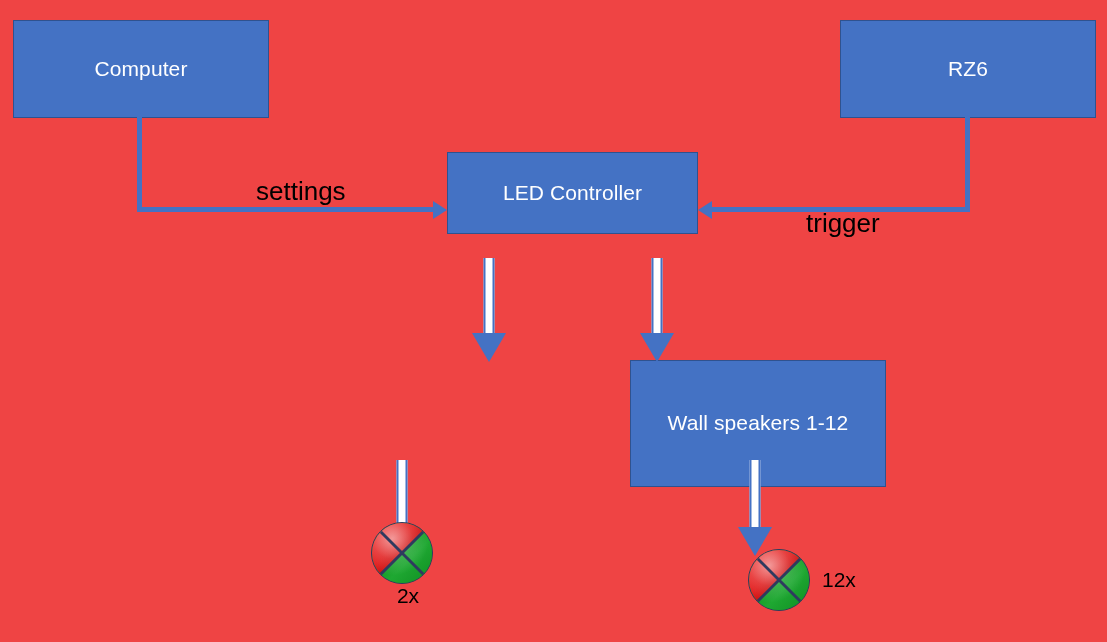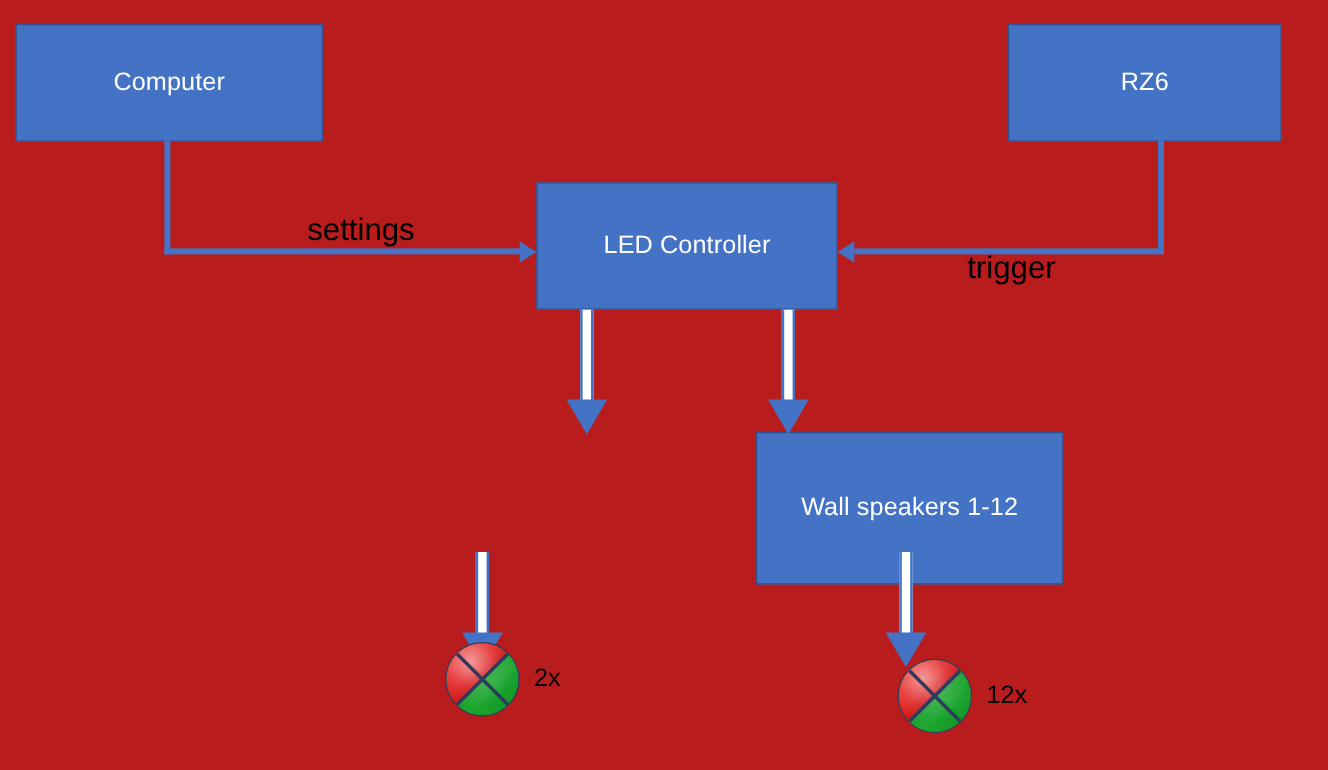--- a/index.html
+++ b/index.html
@@ -7,21 +7,21 @@
     padding: 0;
     background: #ffffff;
   }
   body {
     font-family: "Liberation Sans", sans-serif;
   }
   #canvas {
     position: relative;
     width: 1107px;
     height: 642px;
-    background: #b91c1c;
+    background: #ef4444;
     overflow: hidden;
   }
   
   .box {
     position: absolute;
     box-sizing: border-box;
     background: #4472C4;
     border: 1.5px solid #2F528F;
     color: #ffffff;
     display: flex;
@@ -30,22 +30,22 @@
     text-align: center;
     line-height: 1.28;
     font-size: 21px;
     font-weight: 400;
     letter-spacing: 0.1px;
     user-select: none;
   }
   .box span { display: block; }
 
   #box-computer      { left: 13px;  top: 20px;  width: 256px; height: 98px; }
-  #box-rz6           { left: 840px; top: 20px;  width: 228px; height: 98px; }
-  #box-led-ctrl      { left: 447px; top: 152px; width: 251px; height: 106px; }
+  #box-rz6           { left: 840px; top: 20px;  width: 256px; height: 98px; }
+  #box-led-ctrl      { left: 447px; top: 152px; width: 251px; height: 82px; }
   #box-arm-speaker   { left: 273px; top: 360px; width: 251px; height: 100px; }
   #box-wall-speakers { left: 630px; top: 360px; width: 256px; height: 127px; }
 
   
   .conn-seg {
     position: absolute;
     background: #4472C4;
   }
   .arrowhead {
     position: absolute;
@@ -152,21 +152,21 @@
     left: 0; top: 0;
     width: 100%; height: 100%;
   }
   .led-label {
     color: #000000;
     font-size: 21px;
     margin-left: 12px;
     white-space: nowrap;
     user-select: none;
   }
-  #led-arm  { left: 371px; top: 535px; }
+  #led-arm  { left: 371px; top: 522px; flex-direction: column; }
   #led-wall { left: 748px; top: 549px; }
 </style>
 </head>
 <body>
 
 <div id="canvas">
 
   <div class="box" id="box-computer">
     <span>Computer</span>
   </div>

